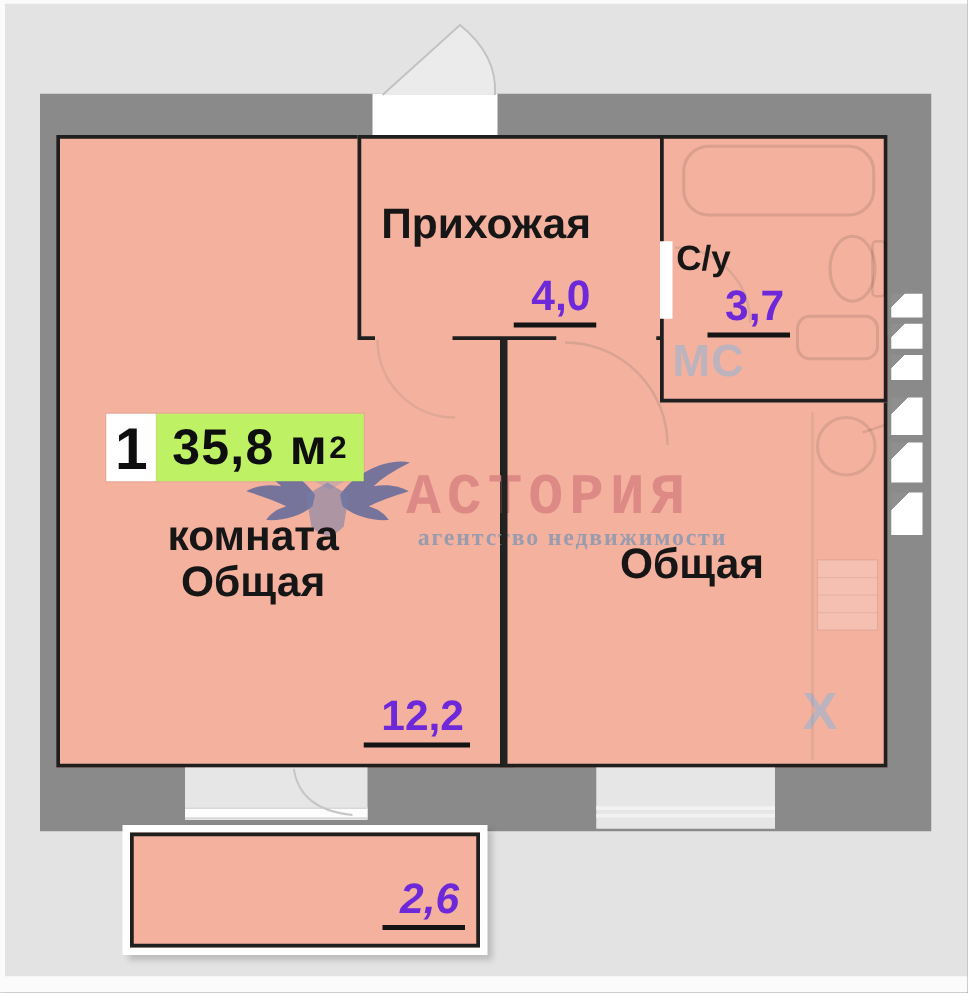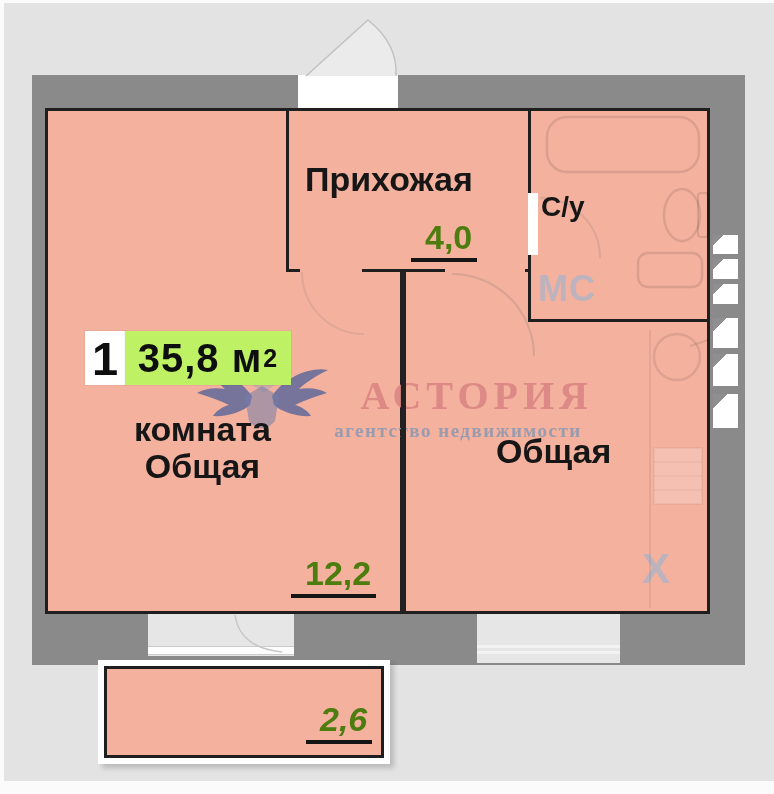--- a/index.html
+++ b/index.html
@@ -19,29 +19,29 @@
     box-shadow:4px 4px 5px rgba(0,0,0,0.18);}
   .balcony-inner{position:absolute;left:6px;top:6px;width:280px;height:92px;background:#f3b19e;
     border:3px solid #1f1f1f;box-sizing:border-box;}
   .opening{position:absolute;background:#e6e6e6;}
   .gap-white{position:absolute;background:#ffffff;}
   .gap-pink{position:absolute;background:#f3b19e;}
   .sill{position:absolute;background:#fdfdfd;border-top:1px solid #cccccc;border-bottom:1px solid #cccccc;box-sizing:border-box;}
   .sill2{position:absolute;height:9px;background:transparent;border-top:3px solid #f2f2f2;border-bottom:3px solid #f2f2f2;box-sizing:border-box;}
   .notch{position:absolute;left:713px;width:25px;background:linear-gradient(135deg,#8f8f8f 24%,#ffffff 24%);}
   svg.overlay{position:absolute;left:0;top:0;z-index:4;pointer-events:none;}
-  .wm-brand{position:absolute;left:325px;top:372px;width:268px;text-align:right;z-index:5;
-    font-family:Liberation Serif, serif;font-weight:bold;font-size:40px;letter-spacing:5px;
+  .wm-brand{position:absolute;left:325px;top:372px;width:268px;text-align:left;z-index:5;
+    font-family:Liberation Mono, monospace;font-weight:bold;font-size:46px;letter-spacing:5px;
     color:rgba(217,131,130,0.88);}
   .wm-tagline{position:absolute;left:320px;top:420px;width:276px;text-align:center;z-index:5;
     font-family:"Liberation Serif",serif;font-weight:bold;font-size:19px;letter-spacing:1.5px;
     color:rgba(143,153,176,0.9);}
   .wall-redraw{position:absolute;left:401px;top:271px;width:5px;height:341px;background:#222222;z-index:6;}
   .lbl{position:absolute;z-index:7;color:#161616;font-weight:bold;font-size:34px;line-height:1.1;}
-  .num{position:absolute;z-index:7;color:#4d7c0f;font-weight:bold;font-size:34px;line-height:1.05;
+  .num{position:absolute;z-index:7;color:#6d28d9;font-weight:bold;font-size:34px;line-height:1.05;
     border-bottom:4px solid #141414;padding:0 5px 2px 14px;}
   .marker{position:absolute;z-index:3;font-weight:bold;color:rgba(170,180,200,0.75);}
   .badge{position:absolute;left:85px;top:331px;height:54px;display:flex;z-index:7;}
   .badge-rooms{width:40px;height:54px;background:#ffffff;color:#0e0e0e;font-weight:bold;font-size:47px;
     display:flex;align-items:center;justify-content:center;box-shadow:0 0 0 1px rgba(0,0,0,0.04);}
   .badge-area{width:166px;height:54px;background:#bef264;color:#0e0e0e;font-weight:bold;font-size:40px;
     display:flex;align-items:center;justify-content:center;letter-spacing:1px;box-shadow:0 0 0 1px rgba(0,0,0,0.04);}
   .badge-area sup{font-size:25px;line-height:0;vertical-align:super;margin-left:1px;}
   .two-line span{display:block;text-align:center;}
 </style>
@@ -111,20 +111,21 @@
 
   <div class="wm-brand">АСТОРИЯ</div>
   <div class="wm-tagline">агентство недвижимости</div>
 
   <div class="wall-redraw"></div>
 
   <div class="lbl" style="left:305px;top:121px;width:230px;text-align:left;margin-top:40px;">Прихожая</div>
   <div class="num" style="left:411px;top:220px;">4,0</div>
 
   <div class="lbl" style="left:541px;top:192px;font-size:28px;">С/у</div>
+  <div class="num" style="left:566px;top:228px;">3,7</div>
   <div class="marker" style="left:538px;top:268px;font-size:36px;letter-spacing:1px;">МС</div>
 
   <div class="lbl two-line" style="left:90px;top:411px;width:225px;">
     <span>комната</span>
     <span>Общая</span>
   </div>
   <div class="num" style="left:291px;top:556px;">12,2</div>
 
   <div class="lbl" style="left:496px;top:433px;">Общая</div>
   <div class="marker" style="left:642px;top:545px;font-size:42px;">Х</div>

